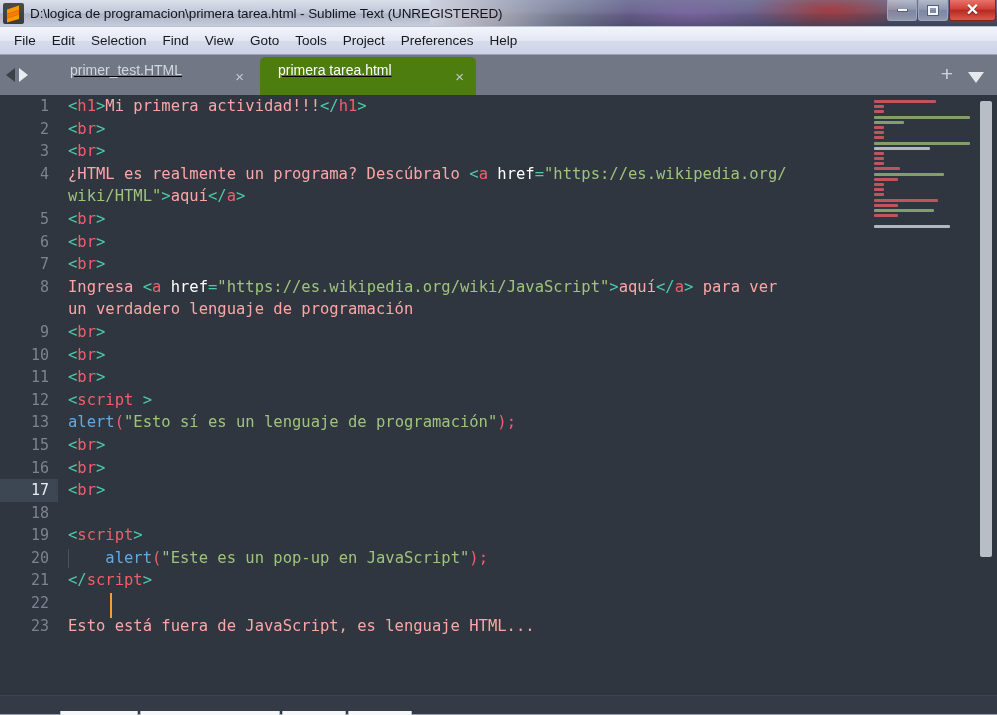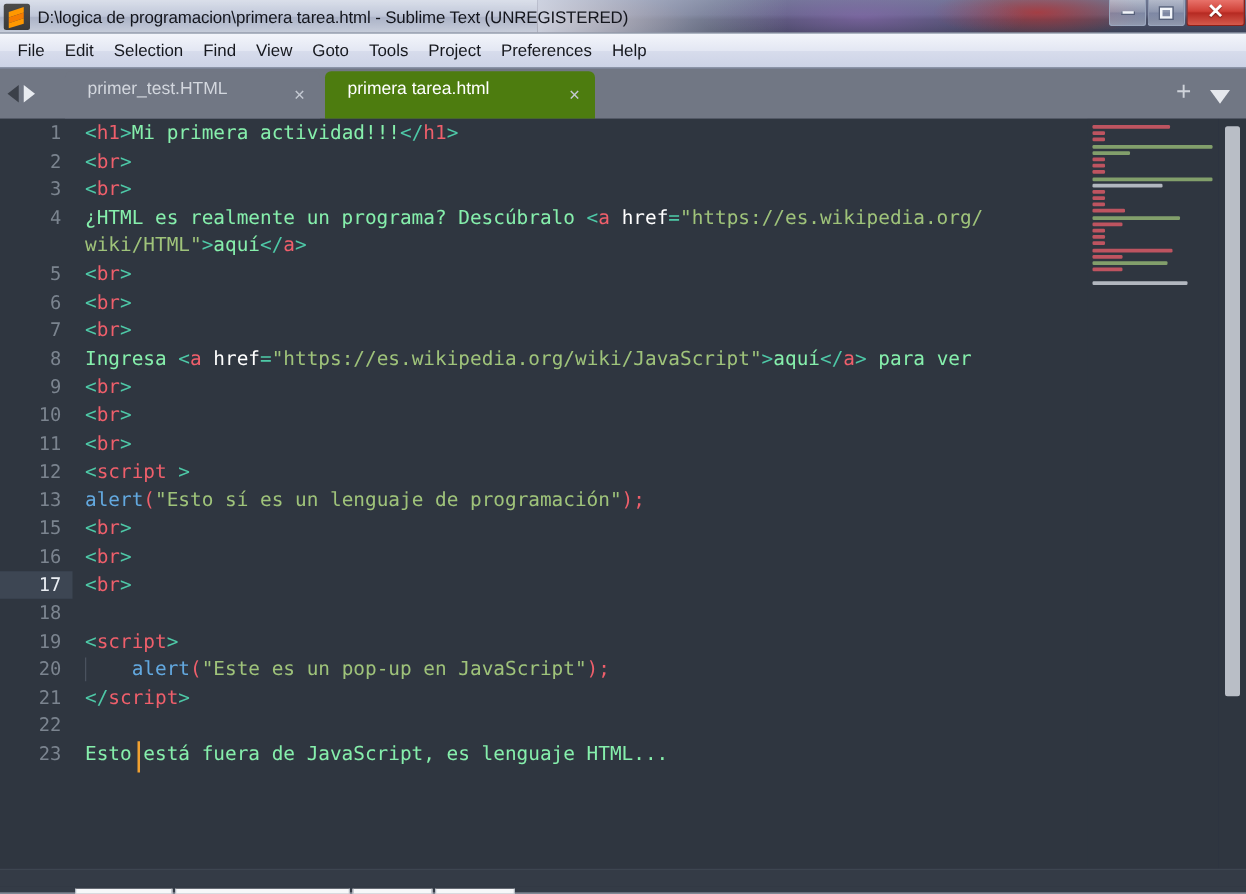--- a/index.html
+++ b/index.html
@@ -88,20 +88,21 @@
   }
   .nav-arrow { width: 0; height: 0; cursor: default; }
   .nav-arrow.left  { border-top: 7px solid transparent; border-bottom: 7px solid transparent; border-right: 9px solid #3b4049; }
   .nav-arrow.right { border-top: 7px solid transparent; border-bottom: 7px solid transparent; border-left: 9px solid #e9ecf1; }
 
   .tab {
     position: absolute; top: 2px; height: 38px;
     display: flex; align-items: center;
     border-radius: 5px 5px 0 0;
     padding: 0 0 12px 18px;
+    text-decoration: underline;
   }
   .tab .label { font-size: 14px; white-space: nowrap; }
   .tab .close-x {
     position: absolute; right: 12px; top: 50%; transform: translateY(-50%);
     font-size: 15px; line-height: 1; color: #c4c9d2;
   }
   #tab-0 { left: 52px; width: 204px; background: #717784; }
   #tab-0 .label { color: #d3d7de; }
   #tab-1 { left: 260px; width: 216px; background: #4d7c0f; }
   #tab-1 .label { color: #ffffff; }
@@ -140,21 +141,21 @@
     text-align: right; padding-right: 9px;
     color: #7b848f; font-size: 15px;
   }
   .row .src { position: absolute; left: 68px; top: 0; }
 
   
   .t-punct  { color: #4ec9a7; }      
   .t-tag    { color: #ef5f6b; }      
   .t-attr   { color: #ffffff; }      
   .t-str    { color: #9fc37a; }      
-  .t-plain  { color: #86efac; text-align: center; }      
+  .t-plain  { color: #fca5a5; text-align: center; }      
   .t-fn     { color: #63a9e0; }      
   .t-paren  { color: #ef5f6b; }      
   .indent-guide {
     position: absolute; left: 68px; top: 2px; width: 1px; height: 19px;
     background: #4a525e;
   }
   #cursor {
     position: absolute; left: 110px; top: 498px;
     width: 2px; height: 25px; background: #f0a030;
   }
@@ -262,20 +263,21 @@
 
   <div class="row"><div class="gutter-cell">1</div><span class="src"><span class="t-punct">&lt;</span><span class="t-tag">h1</span><span class="t-punct">&gt;</span><span class="t-plain">Mi primera actividad!!!</span><span class="t-punct">&lt;/</span><span class="t-tag">h1</span><span class="t-punct">&gt;</span></span></div>
       <div class="row"><div class="gutter-cell">2</div><span class="src"><span class="t-punct">&lt;</span><span class="t-tag">br</span><span class="t-punct">&gt;</span></span></div>
       <div class="row"><div class="gutter-cell">3</div><span class="src"><span class="t-punct">&lt;</span><span class="t-tag">br</span><span class="t-punct">&gt;</span></span></div>
       <div class="row"><div class="gutter-cell">4</div><span class="src"><span class="t-plain">¿HTML es realmente un programa? Descúbralo </span><span class="t-punct">&lt;</span><span class="t-tag">a</span><span class="t-plain"> </span><span class="t-attr">href</span><span class="t-punct">=</span><span class="t-str">"https://es.wikipedia.org/</span></span></div>
       <div class="row"><div class="gutter-cell"></div><span class="src"><span class="t-str">wiki/HTML"</span><span class="t-punct">&gt;</span><span class="t-plain">aquí</span><span class="t-punct">&lt;/</span><span class="t-tag">a</span><span class="t-punct">&gt;</span></span></div>
       <div class="row"><div class="gutter-cell">5</div><span class="src"><span class="t-punct">&lt;</span><span class="t-tag">br</span><span class="t-punct">&gt;</span></span></div>
       <div class="row"><div class="gutter-cell">6</div><span class="src"><span class="t-punct">&lt;</span><span class="t-tag">br</span><span class="t-punct">&gt;</span></span></div>
       <div class="row"><div class="gutter-cell">7</div><span class="src"><span class="t-punct">&lt;</span><span class="t-tag">br</span><span class="t-punct">&gt;</span></span></div>
       <div class="row"><div class="gutter-cell">8</div><span class="src"><span class="t-plain">Ingresa </span><span class="t-punct">&lt;</span><span class="t-tag">a</span><span class="t-plain"> </span><span class="t-attr">href</span><span class="t-punct">=</span><span class="t-str">"https://es.wikipedia.org/wiki/JavaScript"</span><span class="t-punct">&gt;</span><span class="t-plain">aquí</span><span class="t-punct">&lt;/</span><span class="t-tag">a</span><span class="t-punct">&gt;</span><span class="t-plain"> para ver</span></span></div>
+      <div class="row"><div class="gutter-cell"></div><span class="src"><span class="t-plain">un verdadero lenguaje de programación</span></span></div>
       <div class="row"><div class="gutter-cell">9</div><span class="src"><span class="t-punct">&lt;</span><span class="t-tag">br</span><span class="t-punct">&gt;</span></span></div>
       <div class="row"><div class="gutter-cell">10</div><span class="src"><span class="t-punct">&lt;</span><span class="t-tag">br</span><span class="t-punct">&gt;</span></span></div>
       <div class="row"><div class="gutter-cell">11</div><span class="src"><span class="t-punct">&lt;</span><span class="t-tag">br</span><span class="t-punct">&gt;</span></span></div>
       <div class="row"><div class="gutter-cell">12</div><span class="src"><span class="t-punct">&lt;</span><span class="t-tag">script</span><span class="t-plain"> </span><span class="t-punct">&gt;</span></span></div>
       <div class="row"><div class="gutter-cell">13</div><span class="src"><span class="t-fn">alert</span><span class="t-paren">(</span><span class="t-str">"Esto sí es un lenguaje de programación"</span><span class="t-paren">);</span></span></div>
       <div class="row"><div class="gutter-cell">15</div><span class="src"><span class="t-punct">&lt;</span><span class="t-tag">br</span><span class="t-punct">&gt;</span></span></div>
       <div class="row"><div class="gutter-cell">16</div><span class="src"><span class="t-punct">&lt;</span><span class="t-tag">br</span><span class="t-punct">&gt;</span></span></div>
       <div class="row active"><div class="gutter-cell">17</div><span class="src"><span class="t-punct">&lt;</span><span class="t-tag">br</span><span class="t-punct">&gt;</span></span></div>
       <div class="row"><div class="gutter-cell">18</div></div>
       <div class="row"><div class="gutter-cell">19</div><span class="src"><span class="t-punct">&lt;</span><span class="t-tag">script</span><span class="t-punct">&gt;</span></span></div>

